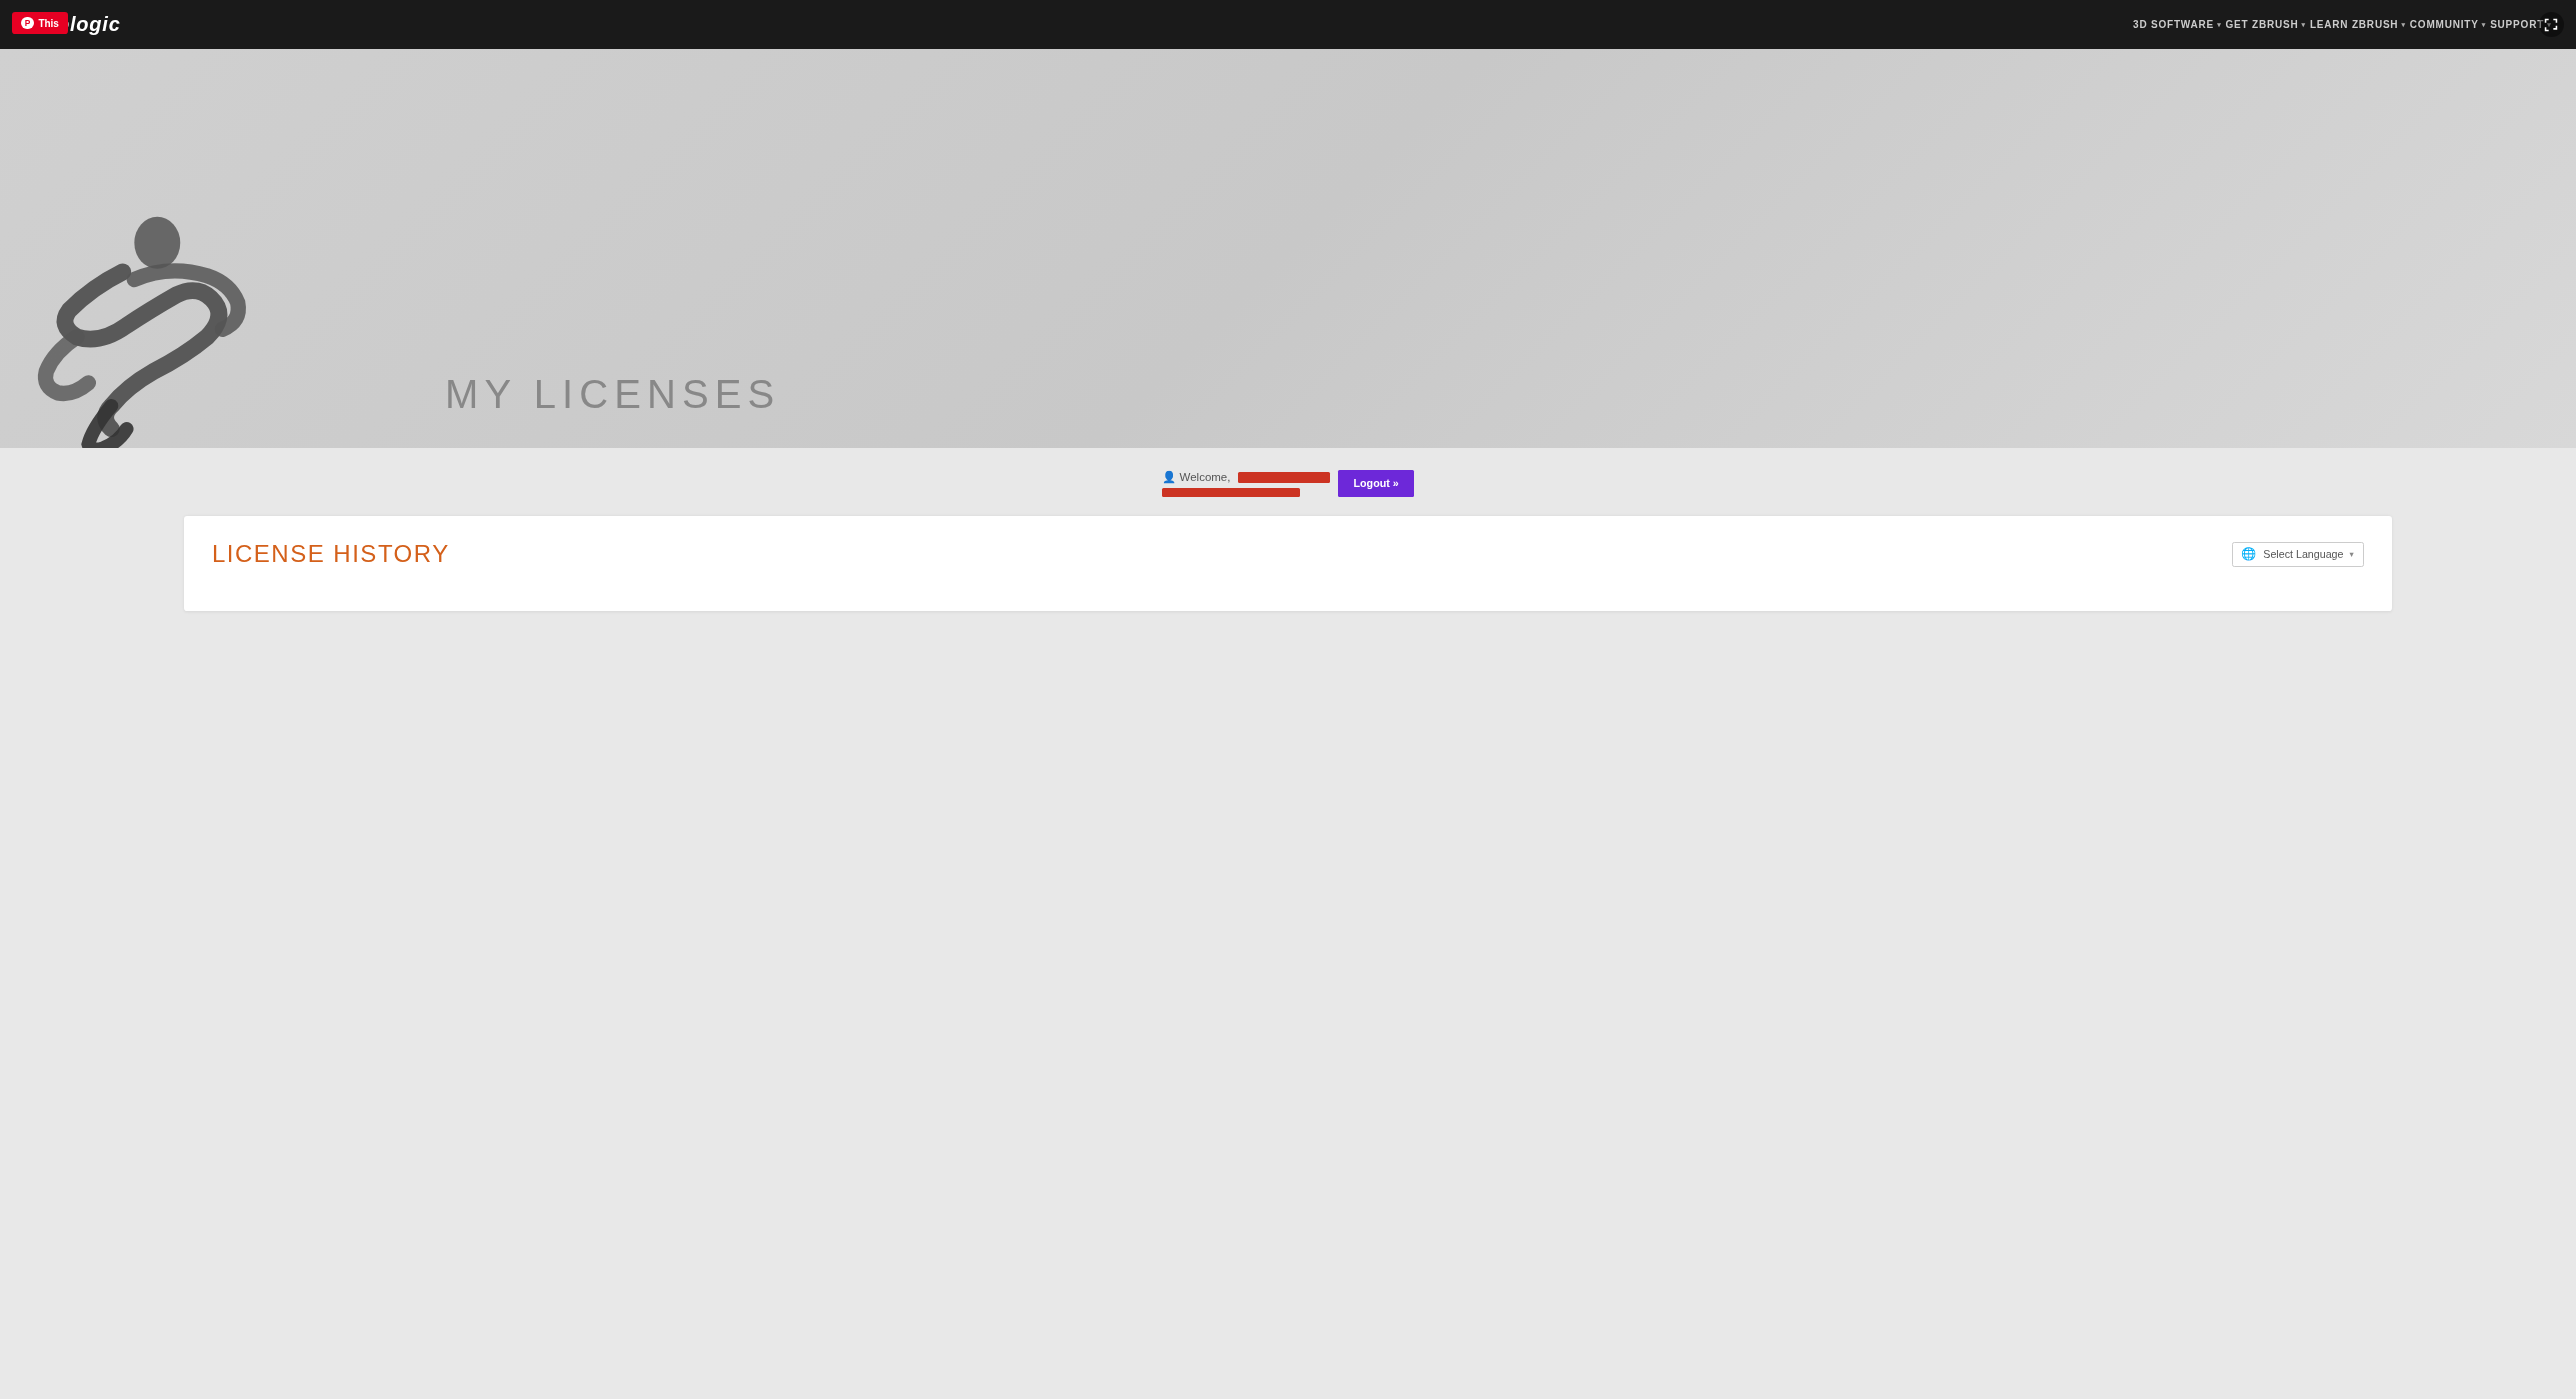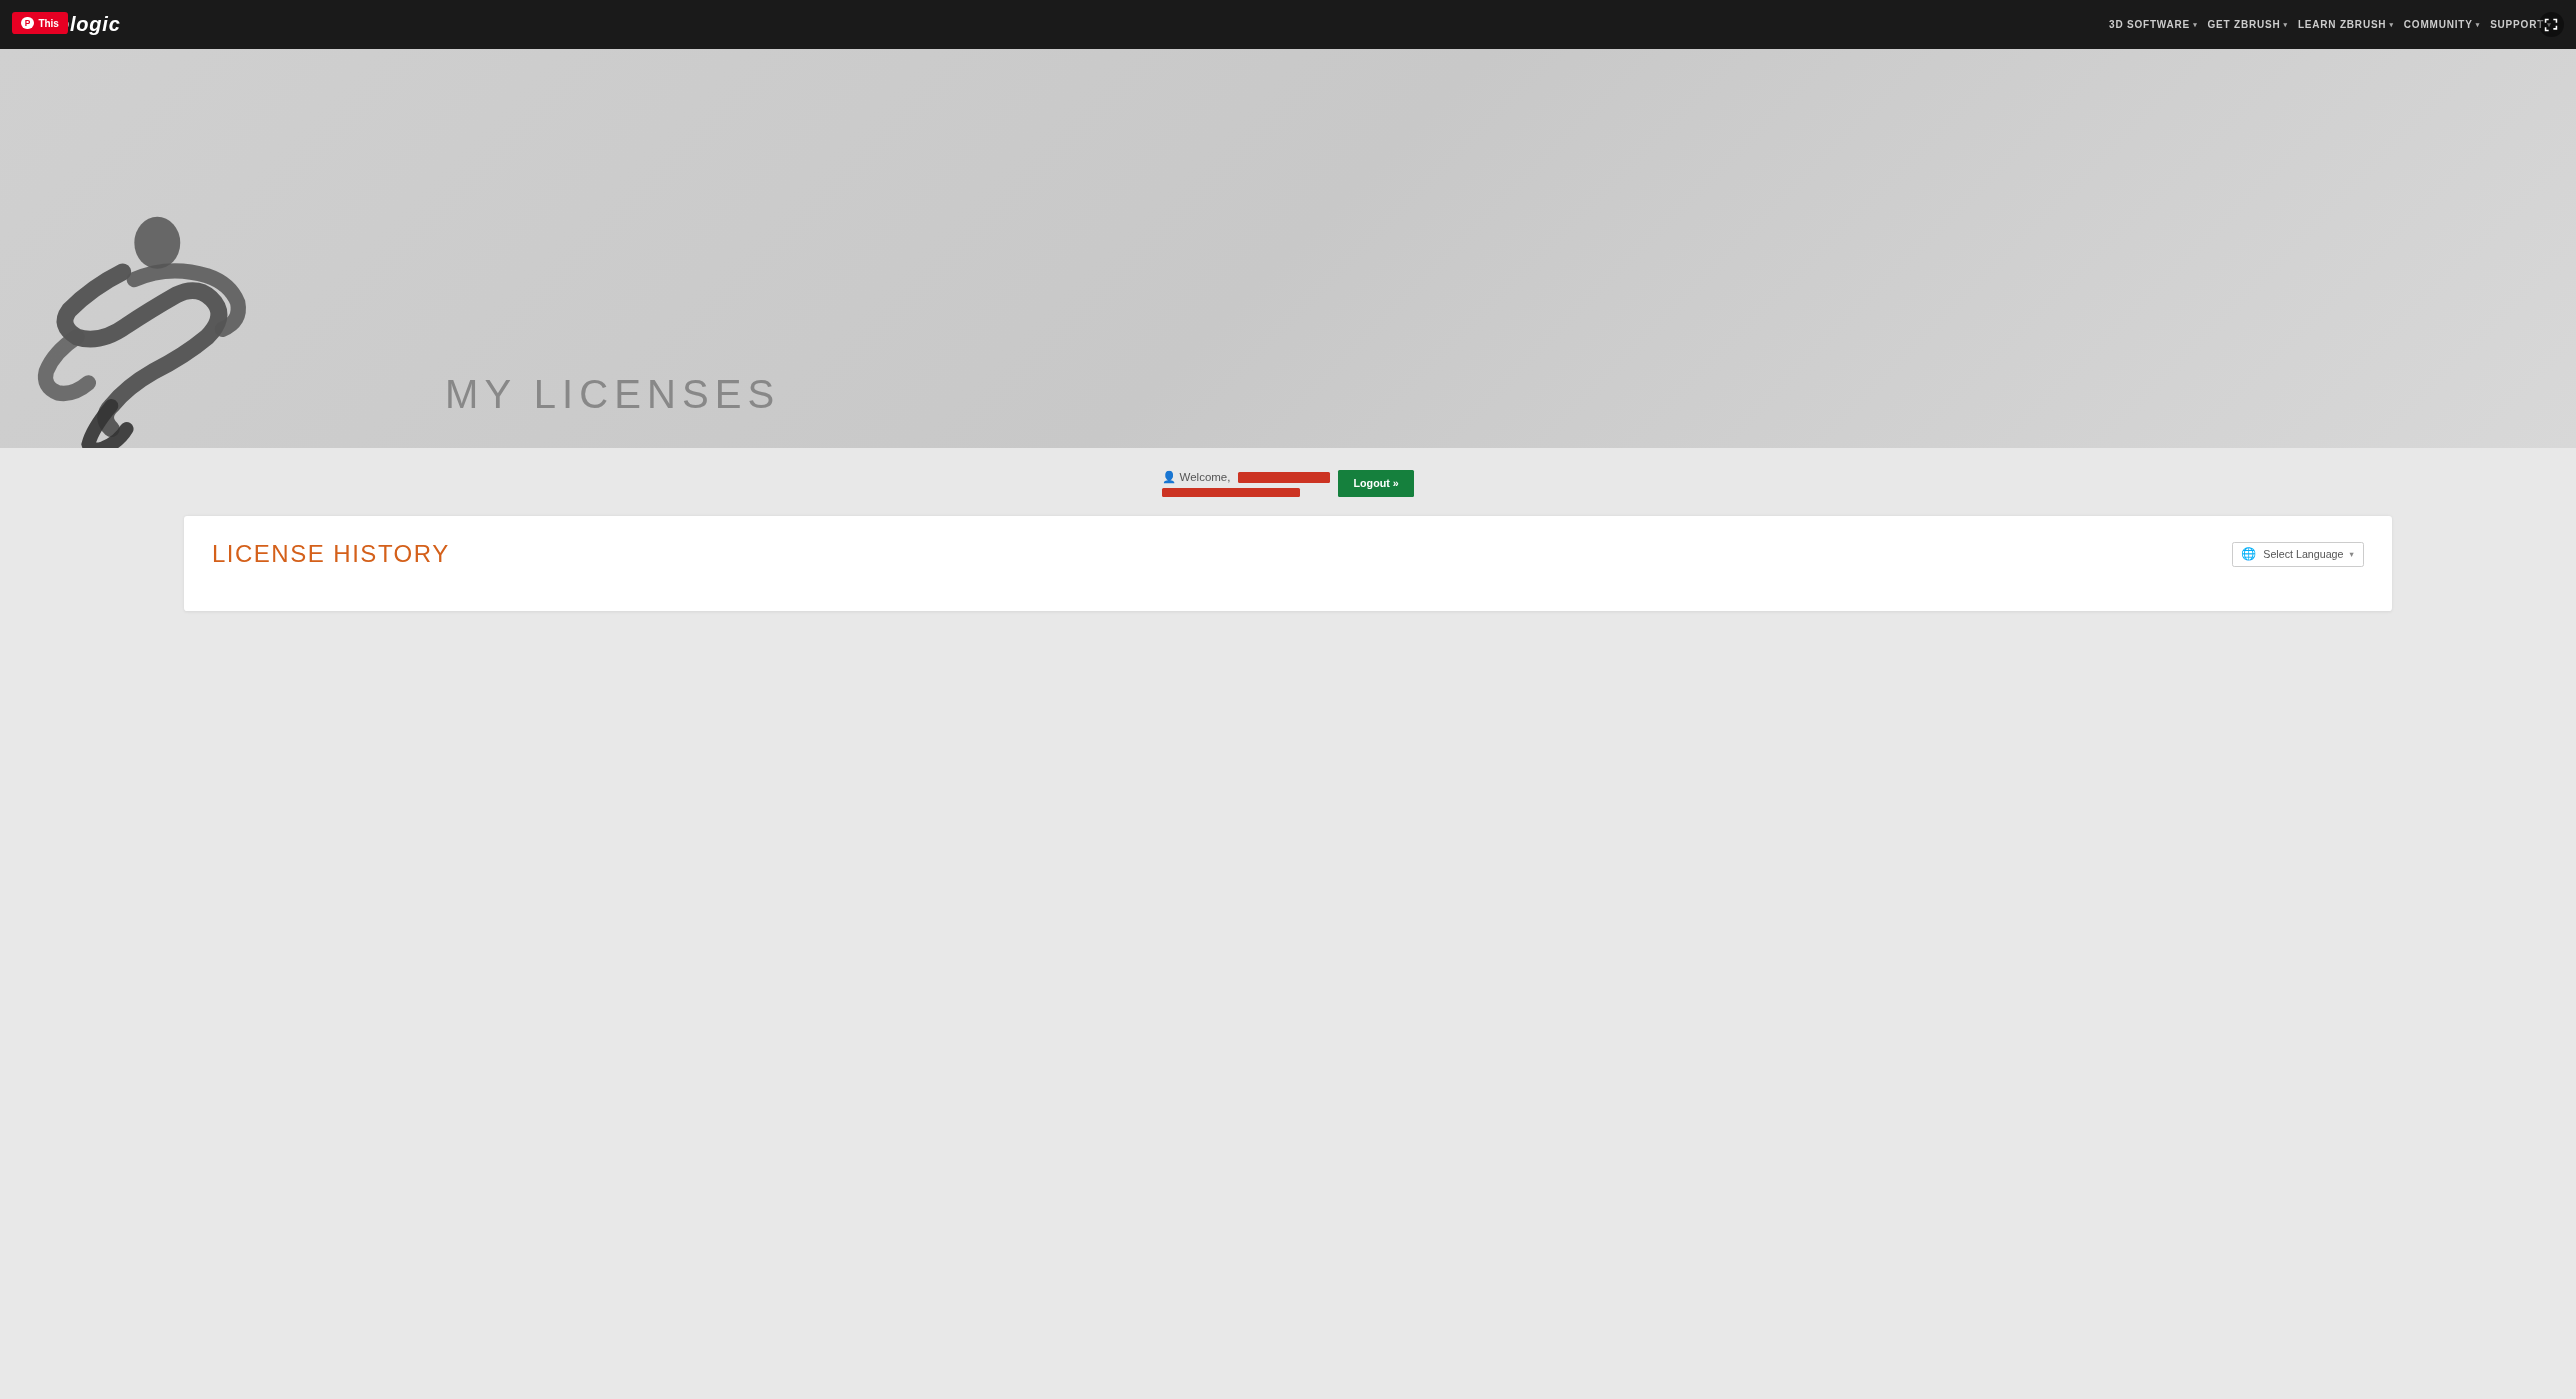--- a/index.html
+++ b/index.html
@@ -19,21 +19,21 @@
     .nav-logo {
       color: #fff;
       font-size: 20px;
       font-weight: bold;
       letter-spacing: 0.8px;
     }
     .nav-logo span { font-style: italic; }
     .nav-links {
       display: flex;
       align-items: center;
-      gap: 10px;
+      gap: 4px;
     }
     .nav-link {
       color: #ccc;
       font-size: 10px;
       font-weight: 600;
       letter-spacing: 0.8px;
       text-transform: uppercase;
       cursor: pointer;
       display: flex;
       align-items: center;
@@ -147,21 +147,21 @@
     }
     .welcome-user {
       display: block;
       background: #cc3322;
       height: 9.2px;
       width: 138px;
       border-radius: 1.5px;
       margin-top: 4.6px;
     }
     .logout-btn {
-      background: #15803d;
+      background: #6d28d9;
       color: white;
       border: none;
       padding: 7.7px 15.3px;
       font-size: 10.7px;
       font-weight: 600;
       cursor: pointer;
       border-radius: 1.5px;
     }
 
     

